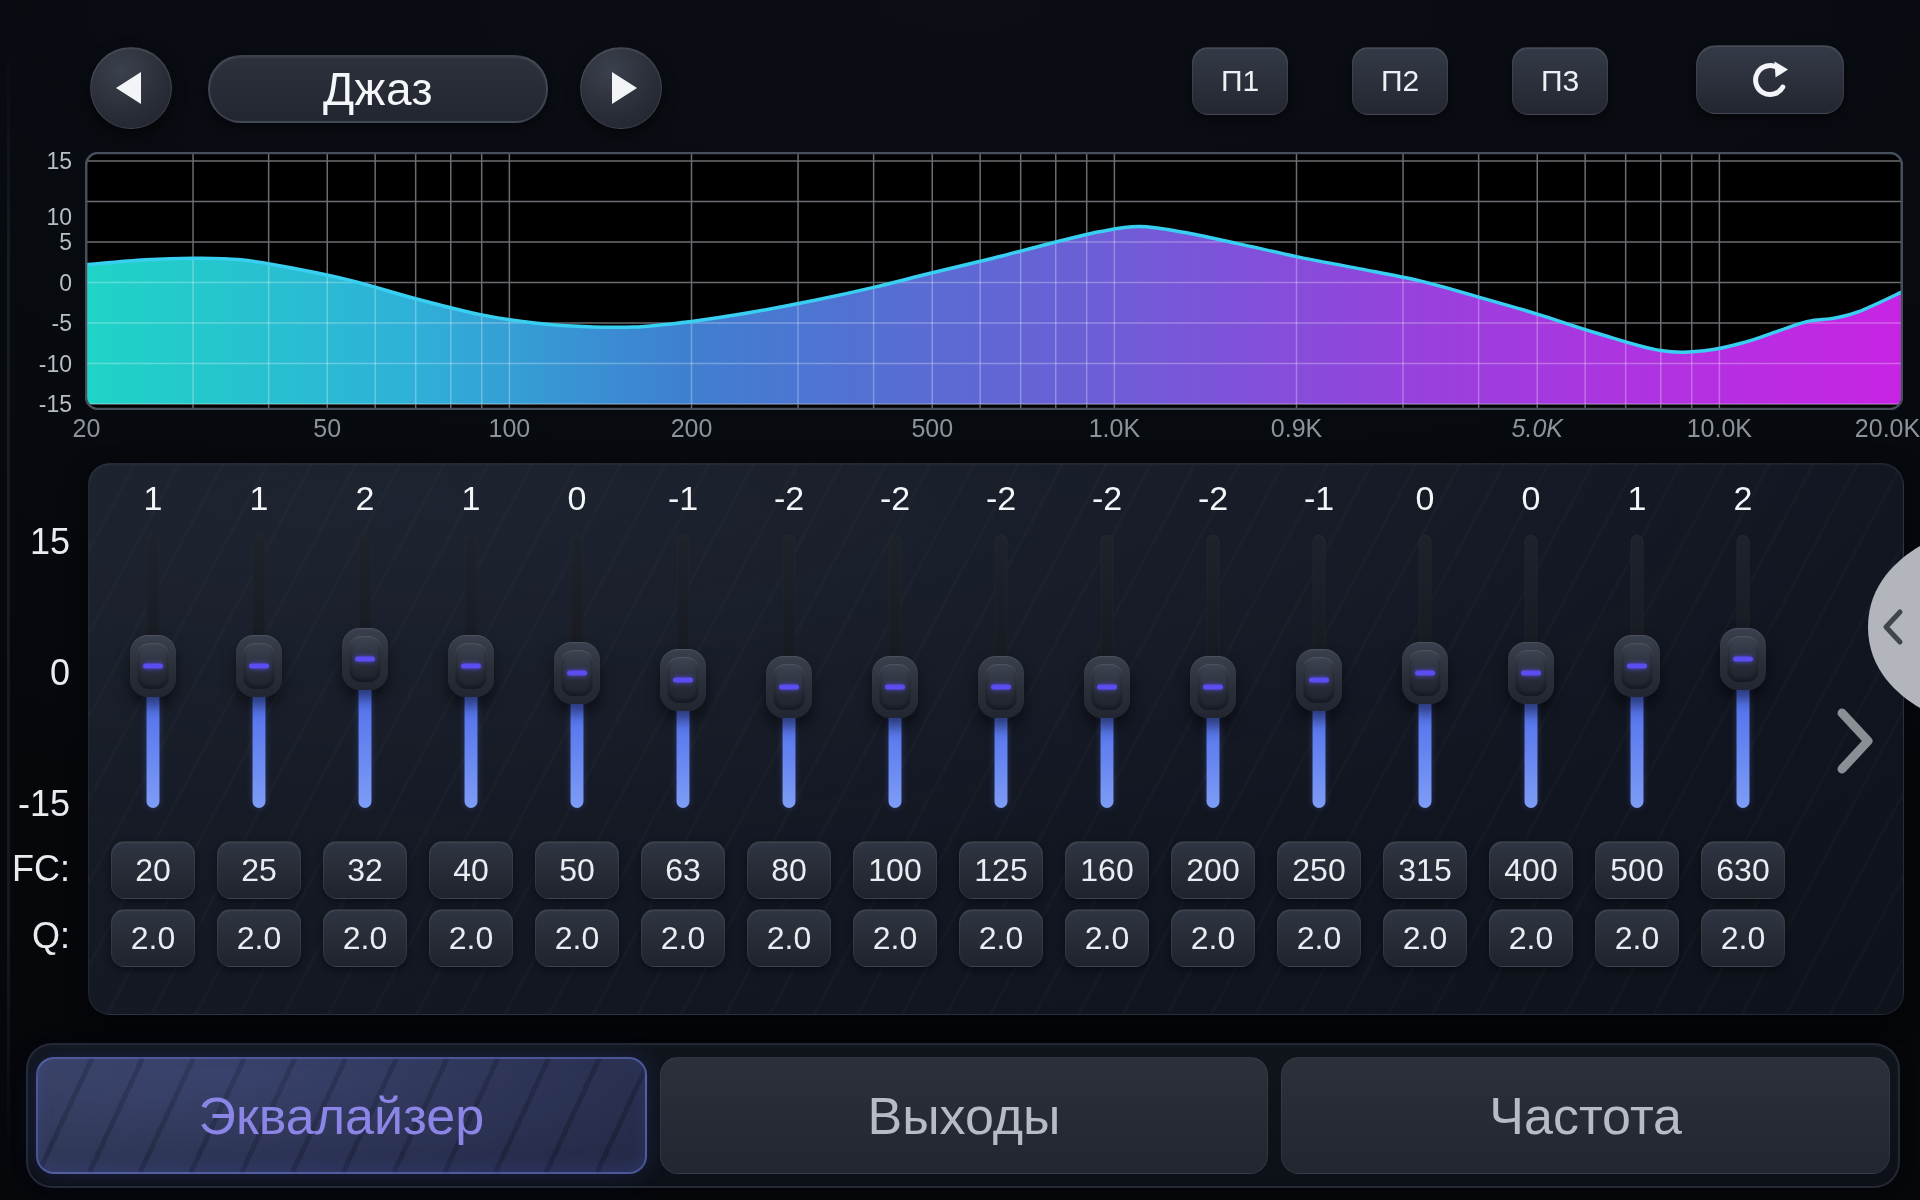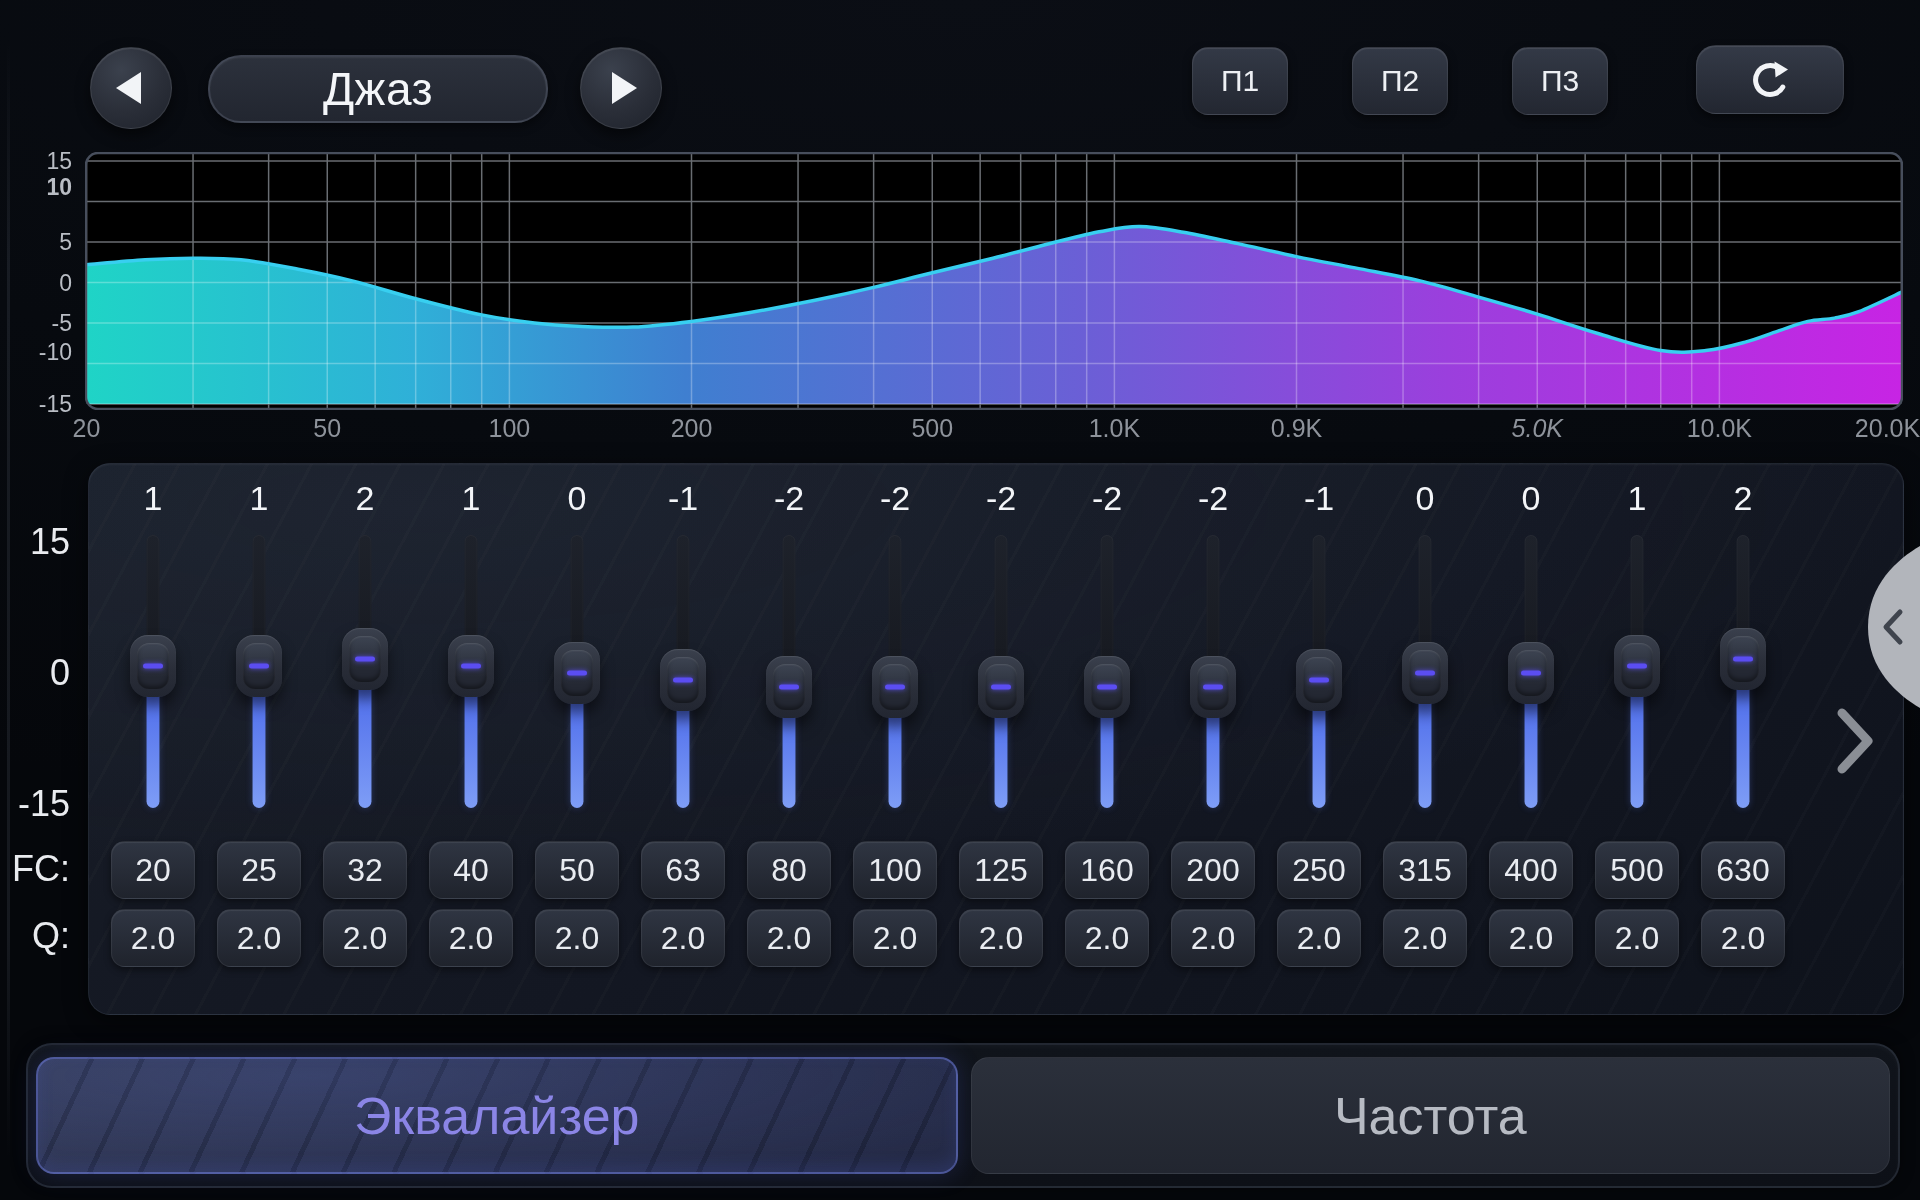--- a/index.html
+++ b/index.html
@@ -254,25 +254,25 @@
         <line x1="2" y1="130.5" x2="1816" y2="130.5"></line>
         <line x1="2" y1="171" x2="1816" y2="171"></line>
         <line x1="2" y1="211.5" x2="1816" y2="211.5"></line>
         <line x1="2" y1="252" x2="1816" y2="252"></line>
       </g>
       <path d="M1.5,112.7 C11.3,111.9 42.4,108.9 60.1,107.8 C77.9,106.7 92.1,106.2 108.0,106.2 C124.0,106.2 138.2,105.9 155.9,107.8 C173.7,109.7 196.0,114.0 214.6,117.5 C233.1,121.0 247.9,124.0 267.3,128.9 C286.6,133.7 309.1,141.0 330.7,146.7 C352.2,152.4 376.9,158.8 396.7,162.9 C416.5,167.0 433.3,169.1 449.4,171.0 C465.5,172.9 476.9,173.6 493.3,174.2 C509.7,174.9 529.0,175.9 547.9,175.1 C566.7,174.2 587.0,171.8 606.5,169.4 C626.0,166.9 644.5,164.0 665.1,160.5 C685.7,157.0 709.4,152.5 730.0,148.3 C750.6,144.1 769.1,140.0 788.6,135.4 C808.2,130.8 827.4,125.6 847.3,120.8 C867.1,115.9 887.4,111.3 908.0,106.2 C928.6,101.1 952.8,94.5 970.7,90.0 C988.7,85.5 1002.0,82.0 1015.9,79.5 C1029.8,76.9 1040.7,74.5 1054.4,74.6 C1068.2,74.7 1081.9,77.4 1098.3,80.3 C1114.7,83.1 1134.0,87.6 1152.9,91.6 C1171.7,95.7 1192.0,100.5 1211.5,104.6 C1231.0,108.6 1249.5,111.9 1270.1,115.9 C1290.7,120.0 1314.4,124.0 1335.0,128.9 C1355.6,133.7 1374.1,139.5 1393.6,145.1 C1413.2,150.6 1432.4,156.0 1452.3,162.1 C1472.1,168.2 1492.4,175.5 1513.0,181.5 C1533.6,187.6 1557.8,195.7 1575.7,198.5 C1593.7,201.4 1607.0,199.9 1620.9,198.5 C1634.8,197.2 1647.4,193.7 1659.4,190.4 C1671.4,187.2 1682.4,182.6 1693.0,179.1 C1703.6,175.6 1713.4,171.5 1722.8,169.4 C1732.2,167.2 1741.0,167.8 1749.5,166.1 C1758.0,164.5 1762.6,164.0 1773.8,159.7 C1785.0,155.3 1809.4,143.5 1816.5,140.2" fill="none" stroke="#38cff0" stroke-width="3.5" clip-path="url(#clipFrame)"></path>
       <rect x="1" y="1" width="1816" height="256" rx="12" fill="none" stroke="#474e5c" stroke-width="2.5"></rect>
     </svg>
   <div id="y-ticks">
       <div class="y-tick" style="top: 6px;">15</div>
-      <div class="y-tick" style="top: 32px; font-weight: bold;">10</div>
+      <div class="y-tick" style="top: 62px;">10</div>
       <div class="y-tick" style="top: 87px;">5</div>
       <div class="y-tick" style="top: 127.5px;">0</div>
       <div class="y-tick" style="top: 168px;">-5</div>
-      <div class="y-tick" style="top: 197px;">-10</div>
+      <div class="y-tick" style="top: 209px;">-10</div>
       <div class="y-tick" style="top: 249px;">-15</div>
     </div>
   <div id="x-ticks">
       <div class="x-tick" style="left: 41.5px;">20</div>
       <div class="x-tick" style="left: 282.254px;">50</div>
       <div class="x-tick" style="left: 464.377px;">100</div>
       <div class="x-tick" style="left: 646.5px;">200</div>
       <div class="x-tick" style="left: 887.254px;">500</div>
       <div class="x-tick" style="left: 1069.38px;">1.0K</div>
       <div class="x-tick" style="left: 1251.5px;">0.9K</div>
@@ -492,15 +492,18 @@
 <svg class="abs" id="pull-handle" width="58" height="175">
   <path d="M 58 6 C 36 19 6 44 6 87 C 6 130 36 155 58 168 Z" fill="#b2b5bb"></path>
   <polyline points="38,72 24,87 38,102" fill="none" stroke="#3f444d" stroke-width="5" stroke-linecap="round" stroke-linejoin="round"></polyline>
 </svg>
 
 <div class="abs tabbar" id="tabbar">
     <div class="tab tab--active">
     <span class="tab-label">Эквалайзер</span>
   </div>
     <div class="tab">
+    <span class="tab-label">Выходы</span>
+  </div>
+    <div class="tab">
     <span class="tab-label">Частота</span>
   </div>
   </div>
 
 </body></html>

